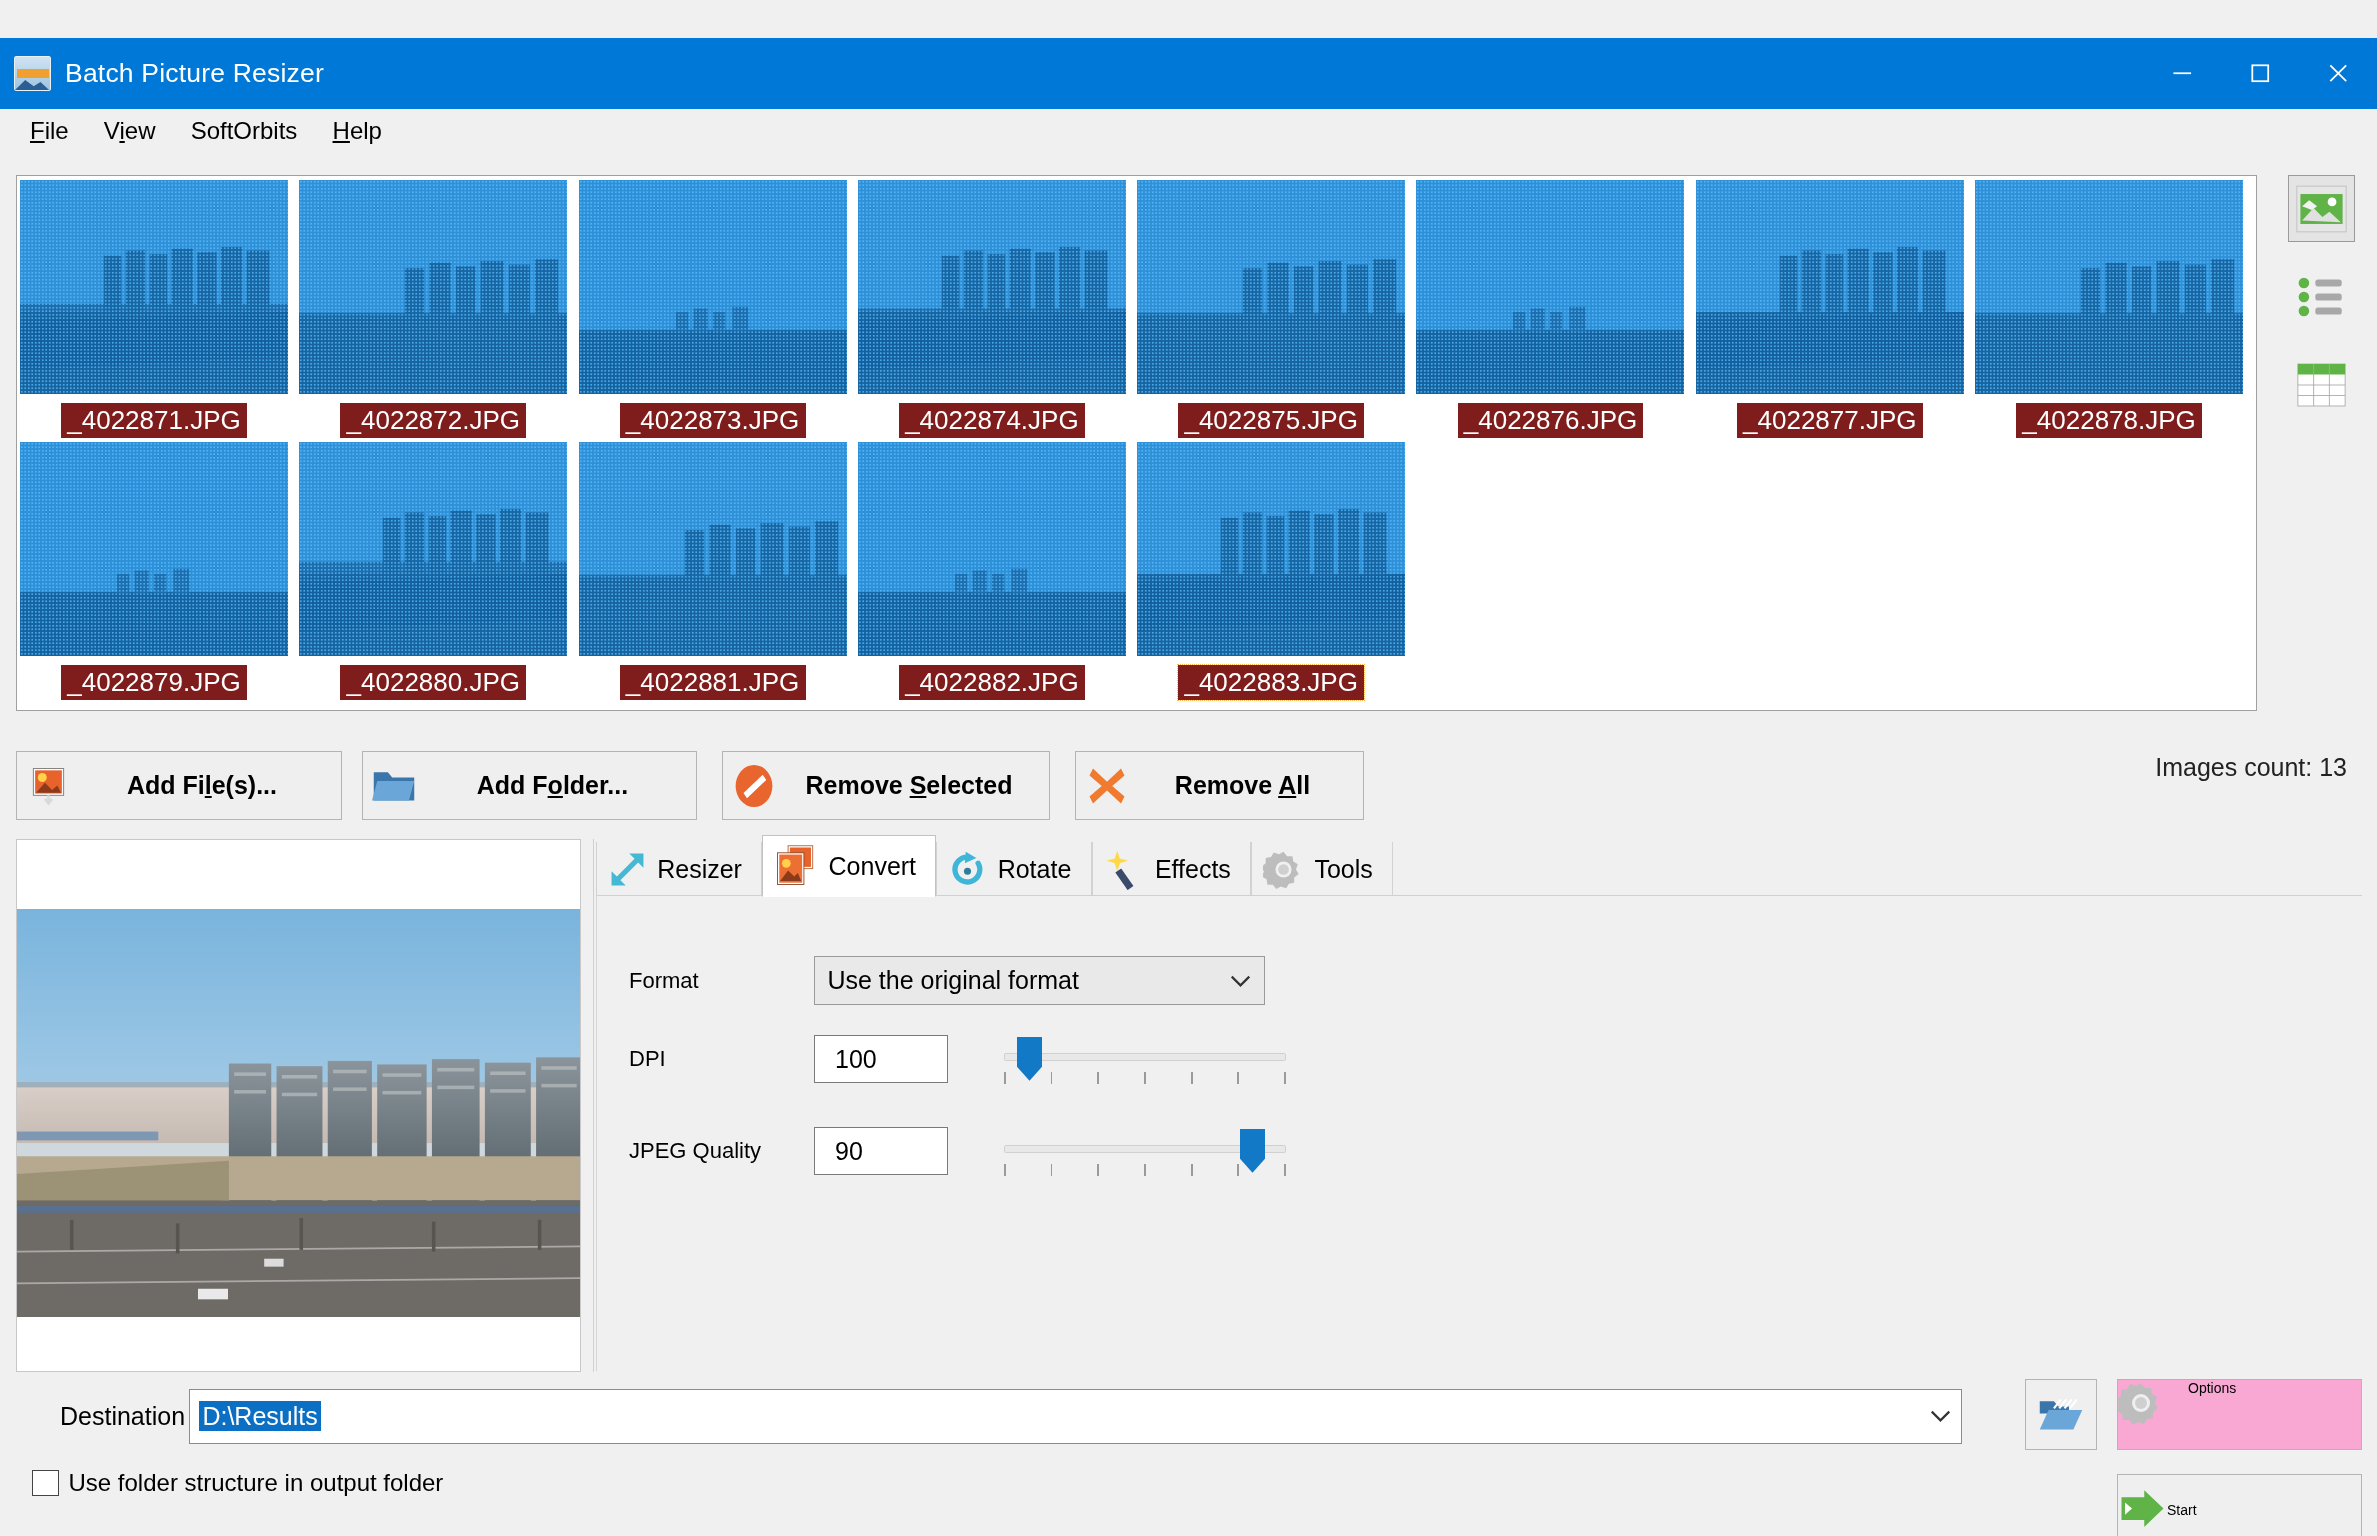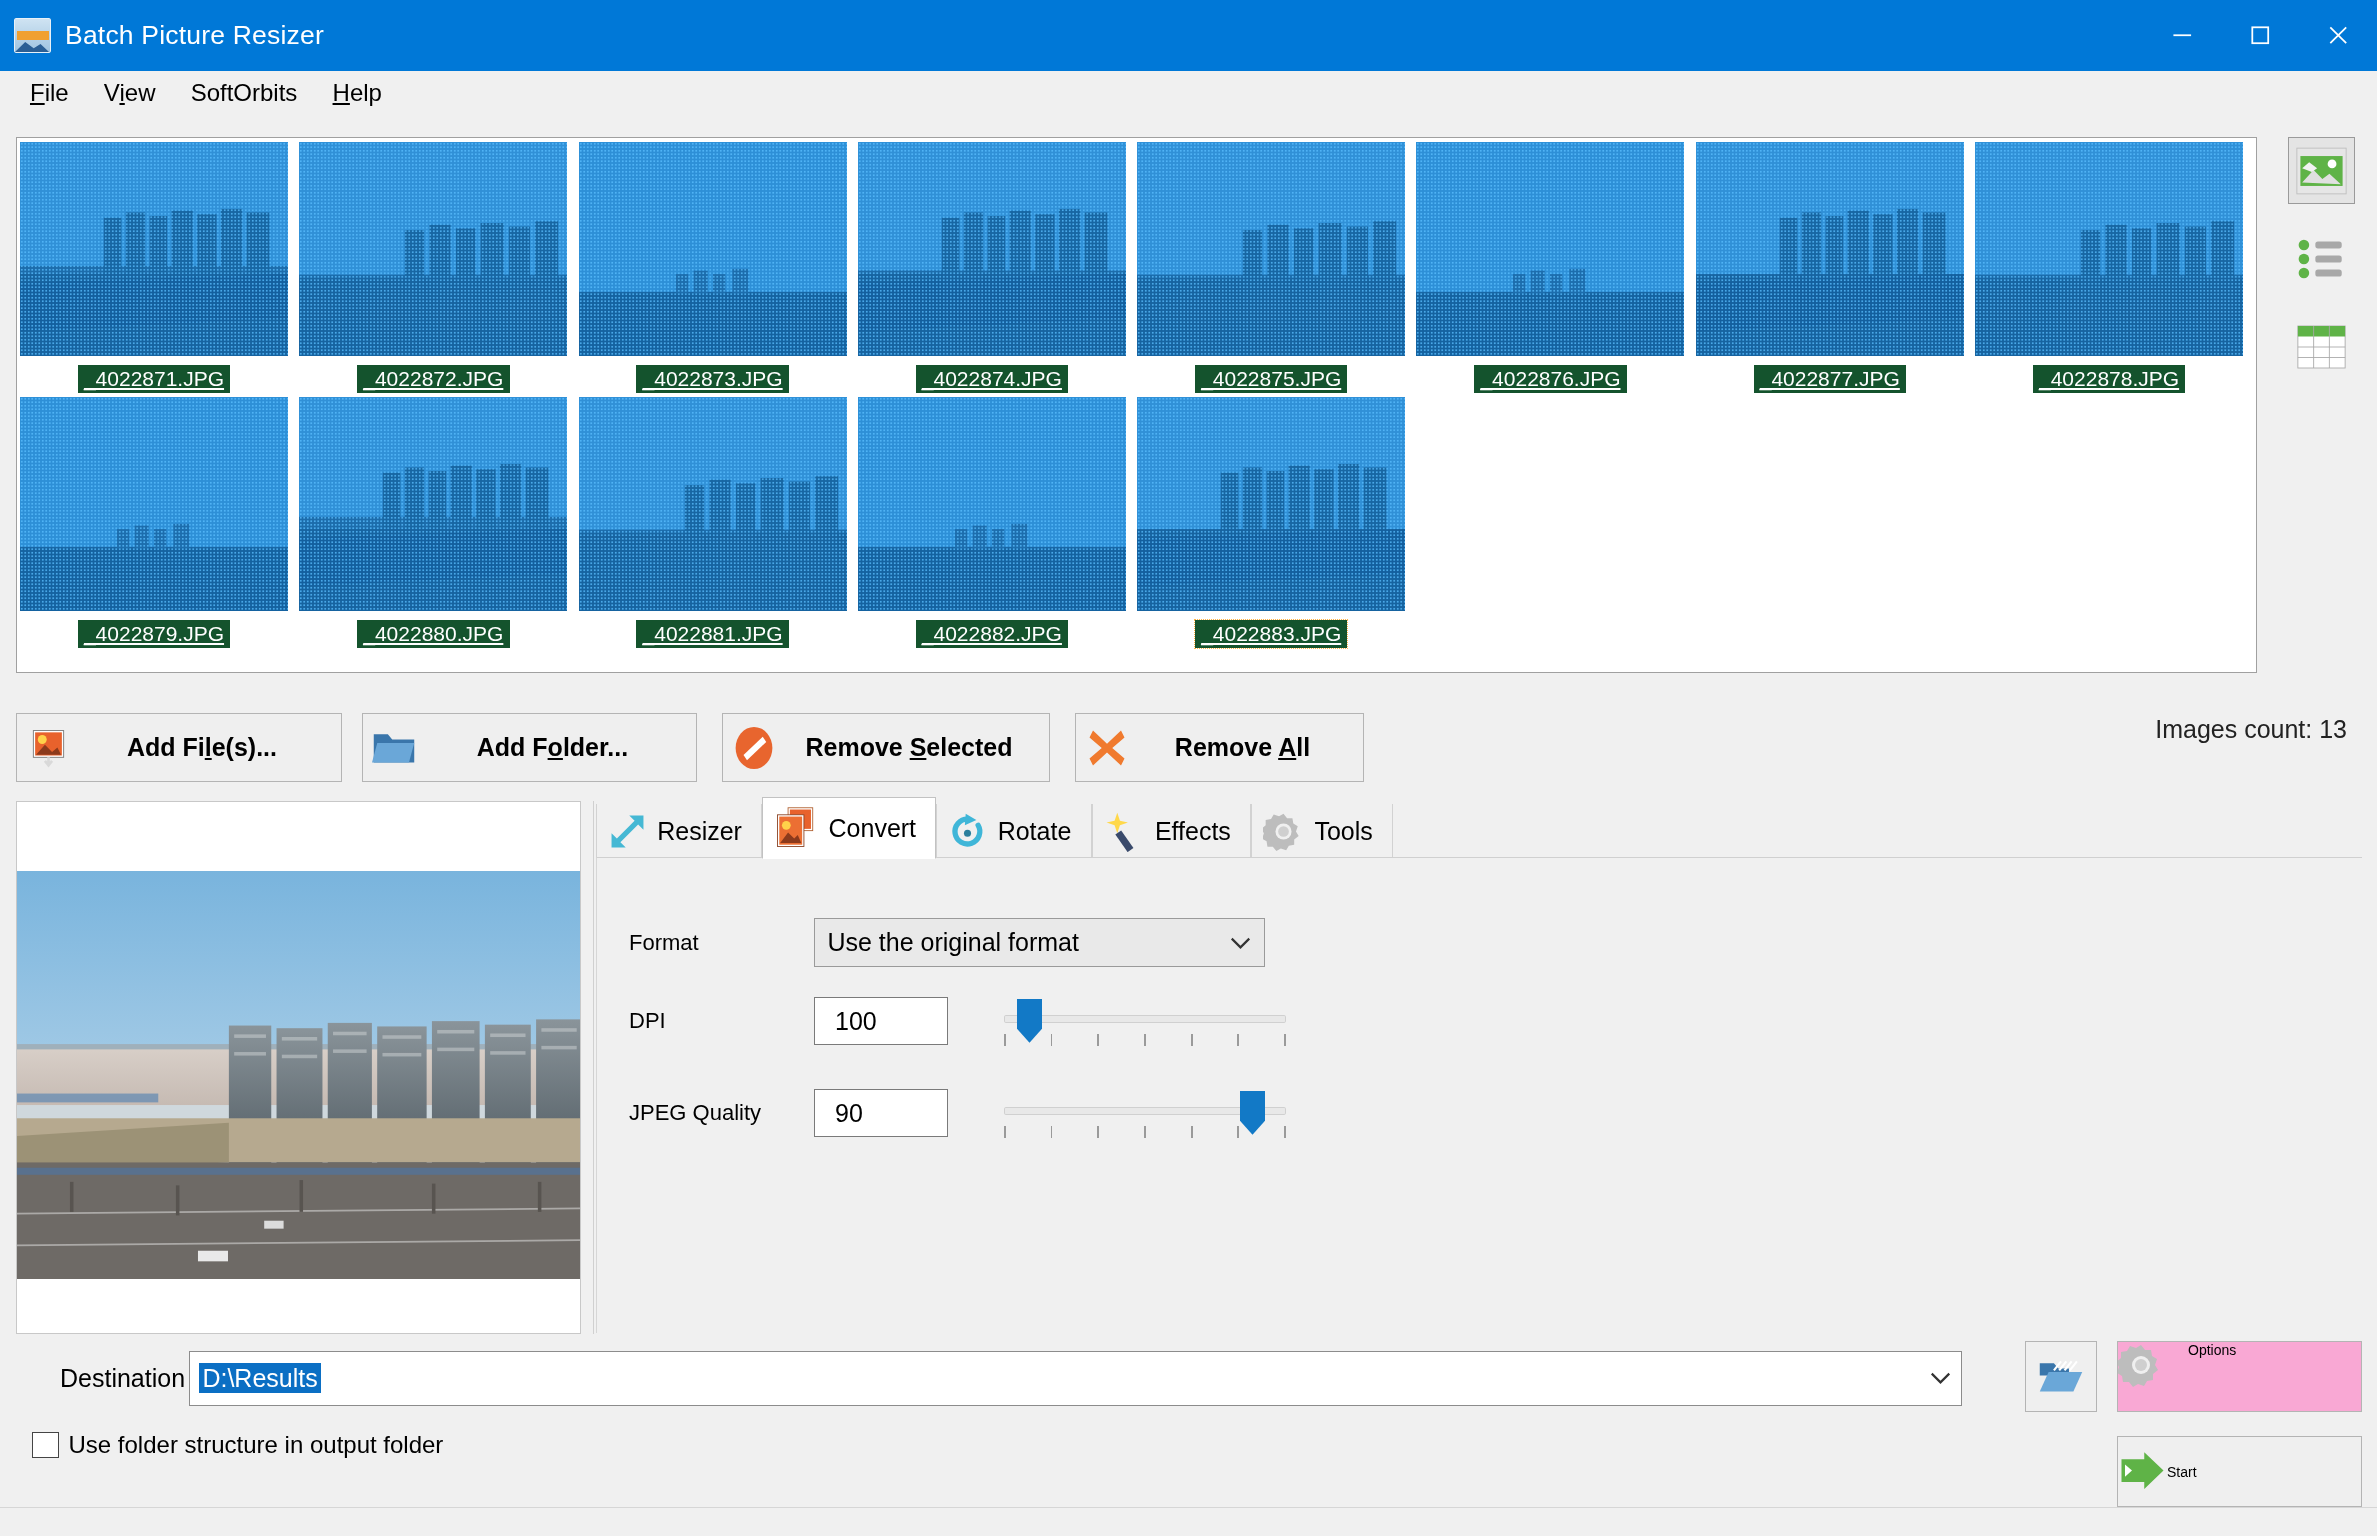--- a/index.html
+++ b/index.html
@@ -8,20 +8,21 @@
     font-family: "Liberation Sans", sans-serif;
     background: #f0f0f0;
     overflow: hidden;
   }
   .app { position: relative; width: 2377px; height: 1537px; background: #f0f0f0; }
 
   
   .titlebar {
     height: 71px; background: #0078d7; display: flex; align-items: center;
     position: relative;
+    margin-top: 38px;
   }
   .app-icon { width: 37px; height: 35px; margin-left: 14px; position: relative;
     background: linear-gradient(#cfe3f2,#9fc4e0); border: 1.8px solid #e8f1f8;
     border-radius: 1.8px; overflow: hidden; flex: none; }
   .app-icon::before { content:""; position:absolute; left:1.8px; top:12.4px; width:32px; height:8.8px;
     background:#f0a030; }
   .app-icon::after { content:""; position:absolute; left:0; bottom:0; width:34px; height:12.4px;
     background:#2a5f95; clip-path: polygon(0 100%,30% 20%,55% 70%,75% 35%,100% 100%); }
   .title-text { color:#fff; font-size:26.5px; margin-left:14px; letter-spacing:0.2px; }
   .wincontrols { position:absolute; right:0; top:0; height:71px; display:flex; }
@@ -41,22 +42,22 @@
   .thumbcell { width:274px; margin-right:5.3px; display:flex; flex-direction:column;
     align-items:center; padding-top:4.4px; }
   .thumbimg { width:268px; height:214px; position:relative; overflow:hidden;
     border:0; background:#1565a8; }
   .thumbimg .scene { position:absolute; inset:0; }
   .sel-overlay { position:absolute; inset:0; background:rgba(0,110,200,.62);
     mix-blend-mode:normal; }
   .sel-dots { position:absolute; inset:0;
     background-image: radial-gradient(rgba(90,190,255,.75) 0.9px, transparent 1.2px);
     background-size: 3.5px 3.5px; }
-  .thumblabel { margin-top:8.8px; background:#14532d; color:#fff; font-size:21px;
-    padding:1.8px 6.2px; text-decoration:underline; white-space:nowrap; }
+  .thumblabel { margin-top:8.8px; background:#7f1d1d; color:#fff; font-size:26px;
+    padding:1.8px 6.2px; white-space:nowrap; }
   .thumbcell.focused .thumblabel { outline:0.9px dotted #ffb347; outline-offset:0.9px; }
 
   
   .viewbar { position:absolute; left:2281px; top:137px; width:81px; }
   .viewbtn { width:67px; height:67px; margin:0 auto 21px; display:flex;
     align-items:center; justify-content:center; }
   .viewbtn.active { border:1.8px solid #9a9a9a; background:#e4e4e4; }
 
   
   .btnrow { position:absolute; left:16px; top:697px; width:2347px; height:71px; }

